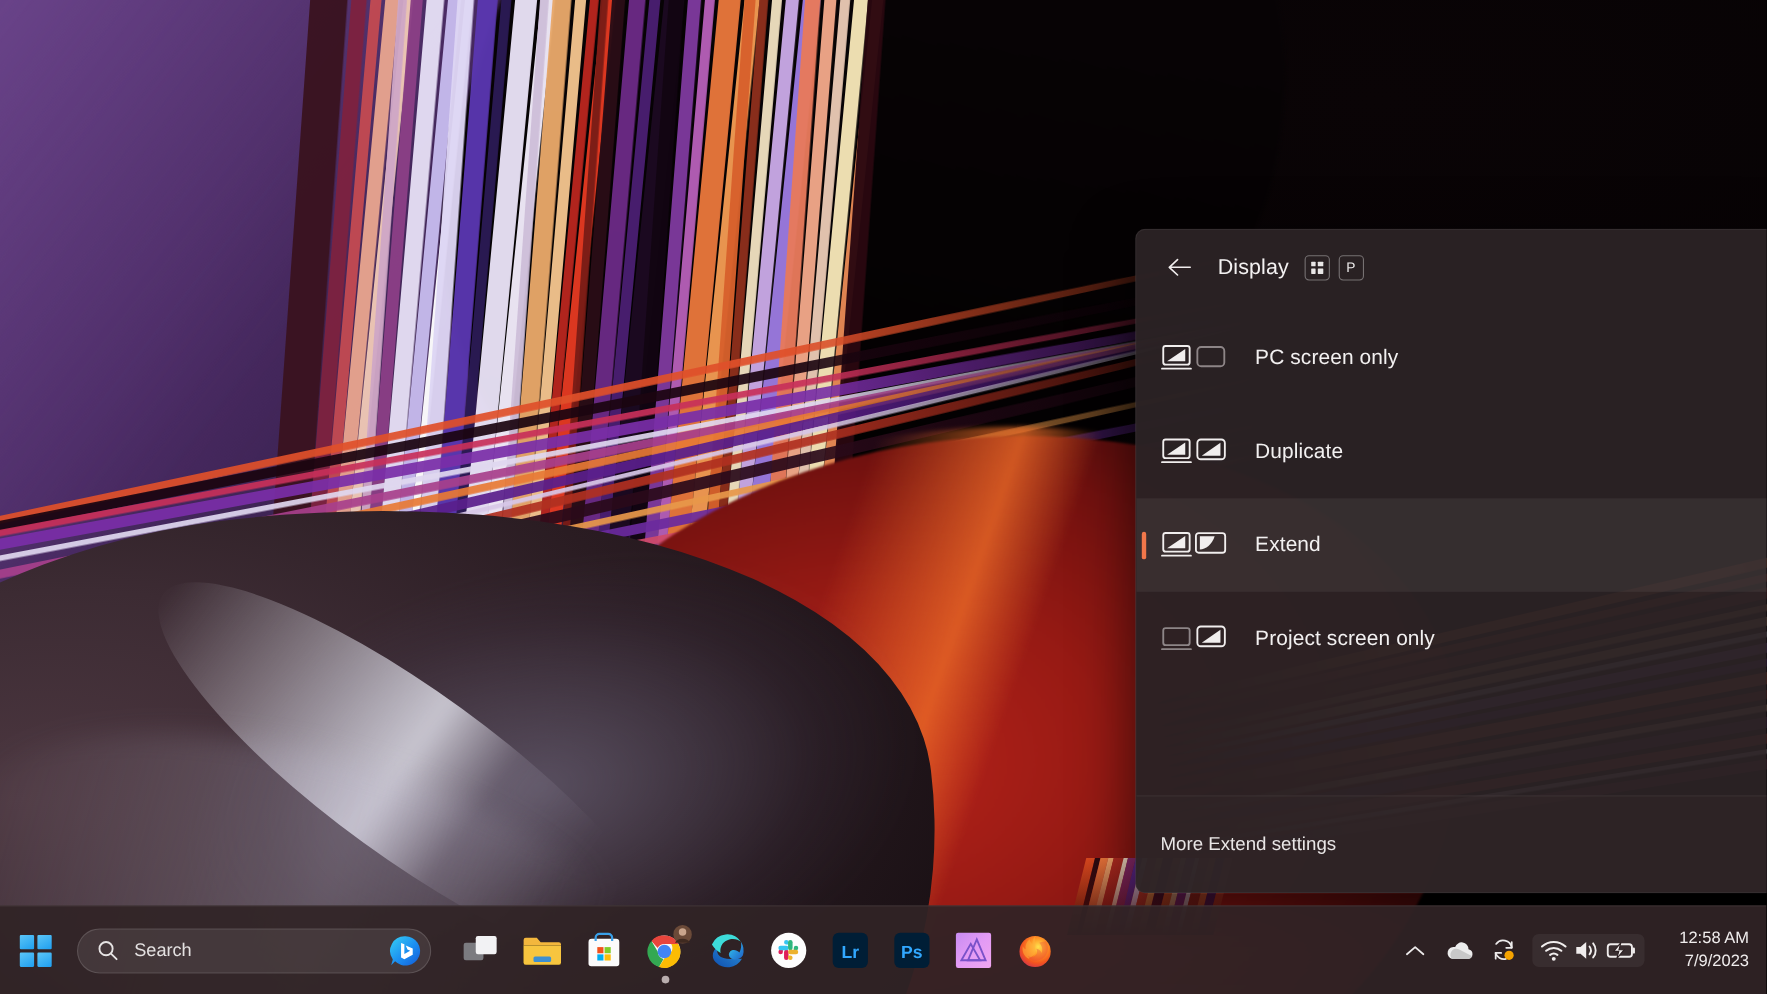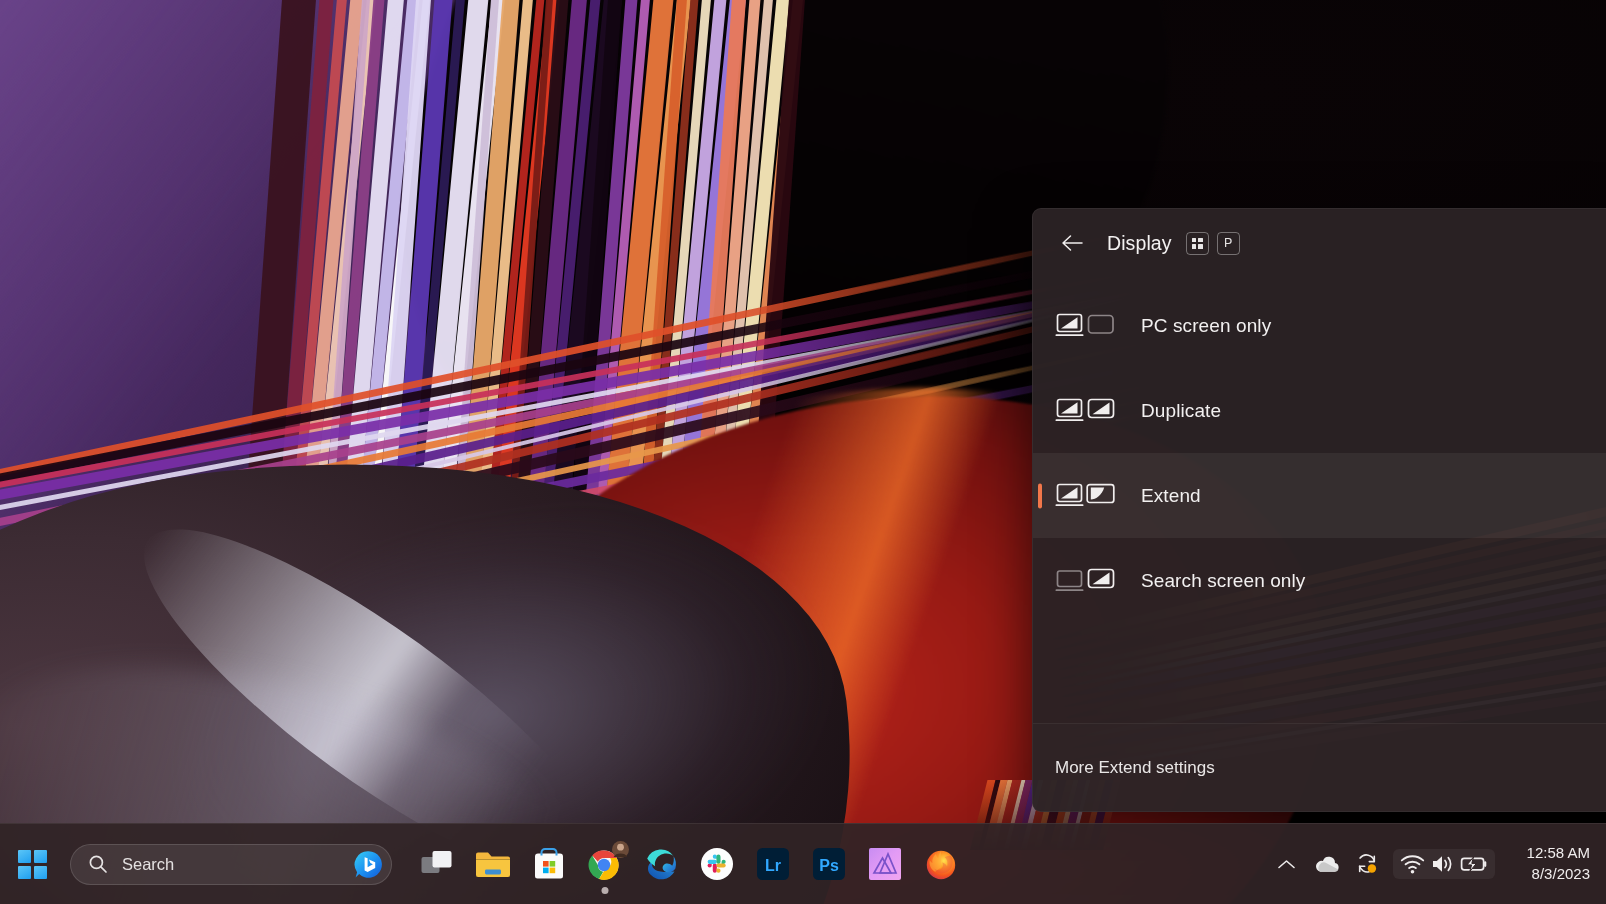--- a/index.html
+++ b/index.html
@@ -452,21 +452,21 @@
     <div class="mode-row">
 
       <span class="mode-icon">
         <svg width="62" height="34" viewBox="0 0 62 34">
           <rect x="2.5" y="7" width="24" height="15.5" rx="2.2" fill="none" stroke="#8d8587" stroke-width="1.7"></rect>
           <rect x="0.5" y="25.3" width="28" height="1.7" rx="0.85" fill="#8d8587"></rect>
           <rect x="33.5" y="5.5" width="25" height="18" rx="3.2" fill="none" stroke="#f1eeee" stroke-width="1.7"></rect>
           <path d="M37.5 20.3 L 54.5 8.6 L 54.5 20.3 Z" fill="#f1eeee"></path>
         </svg>
       </span>
-      <span class="mode-label">Search screen only</span>
+      <span class="mode-label">Project screen only</span>
     </div>
 
   </div>
 
   <div class="fly-foot">
     <span class="foot-link">More Extend settings</span>
   </div>
 </div>
 
 <div id="taskbar">
@@ -670,16 +670,16 @@
       </svg>
       <svg width="28" height="22" viewBox="0 0 28 22" fill="none">
         <rect x="1.6" y="5.4" width="22" height="11.4" rx="2.6" stroke="#f0eded" stroke-width="1.7"></rect>
         <path d="M25.2 9.4 V12.8" stroke="#f0eded" stroke-width="2.2" stroke-linecap="round"></path>
         <path d="M13.5 4 L7 11.9 H11.6 L9.8 18.4 L16.4 10.4 H11.8 Z" fill="#f0eded" stroke="#2d2123" stroke-width="1"></path>
       </svg>
     </div>
 
     <div class="clock">
       <div>12:58 AM</div>
-      <div>8/3/2023</div>
+      <div>7/9/2023</div>
     </div>
   </div>
 </div>
 
 </body></html>

